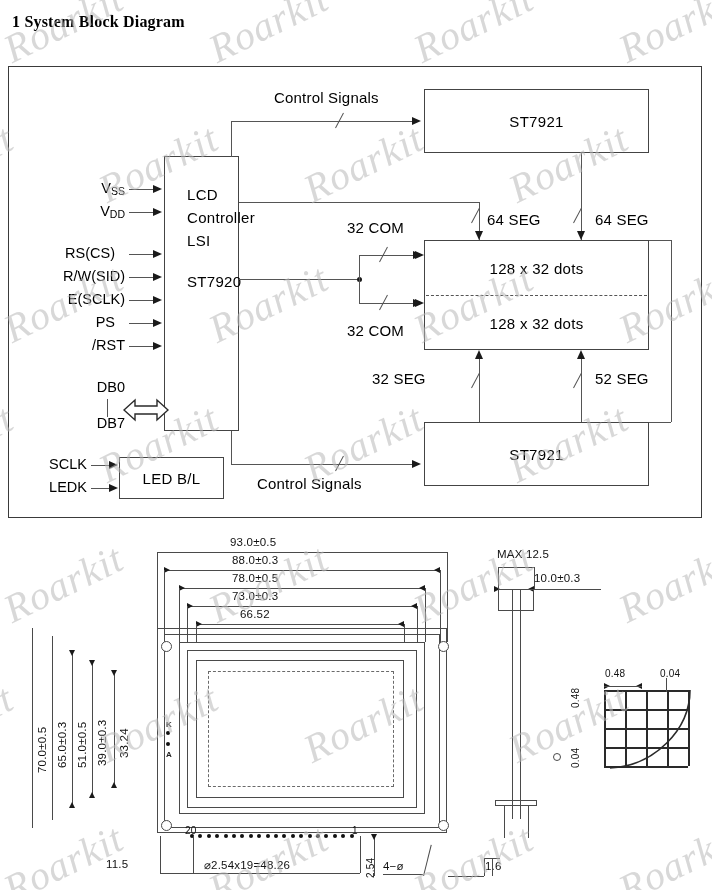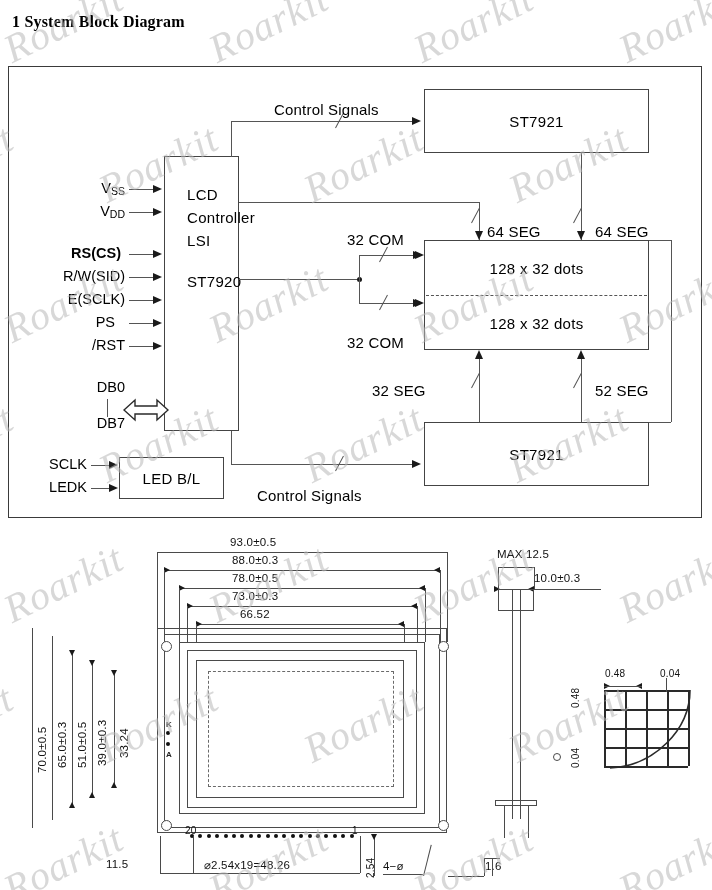--- a/index.html
+++ b/index.html
@@ -100,21 +100,20 @@
     width: 0; height: 17px;
     border-left: 1.4px solid #555;
     transform: rotate(28deg);
   }
 
   .lbl {
     position: absolute;
     font-size: 14.5px;
     white-space: nowrap;
     letter-spacing: .2px;
-    margin-top: 12px;
   }
   .lbl.big { font-size: 15px; }
   .sub { font-size: 10.5px; vertical-align: baseline; position: relative; top: 2px; }
 
   .pin-label {
     position: absolute;
     font-size: 14.5px;
     text-align: right;
     white-space: nowrap;
   }
@@ -233,21 +232,21 @@
   </div>
   <div class="hline" style="left:120px; top:122px; width:26px;"></div>
   <div class="arr-r" style="left:144px; top:117.5px;"></div>
 
   <div class="pin-label" style="left:40px; top:136px; width:76px;">
     <span>V</span><span class="sub">DD</span>
   </div>
   <div class="hline" style="left:120px; top:145px; width:26px;"></div>
   <div class="arr-r" style="left:144px; top:140.5px;"></div>
 
-  <div class="pin-label" style="left:6px; top:178px; width:106px;font-weight:bold;">RS(CS)</div>
+  <div class="pin-label" style="left:0; top:178px; width:106px;">RS(CS)</div>
   <div class="hline" style="left:120px; top:187px; width:26px;"></div>
   <div class="arr-r" style="left:144px; top:182.5px;"></div>
 
   <div class="pin-label" style="left:10px; top:201px; width:106px;">R/W(SID)</div>
   <div class="hline" style="left:120px; top:210px; width:26px;"></div>
   <div class="arr-r" style="left:144px; top:205.5px;"></div>
 
   <div class="pin-label" style="left:10px; top:224px; width:106px;">E(SCLK)</div>
   <div class="hline" style="left:120px; top:233px; width:26px;"></div>
   <div class="arr-r" style="left:144px; top:228.5px;"></div>

